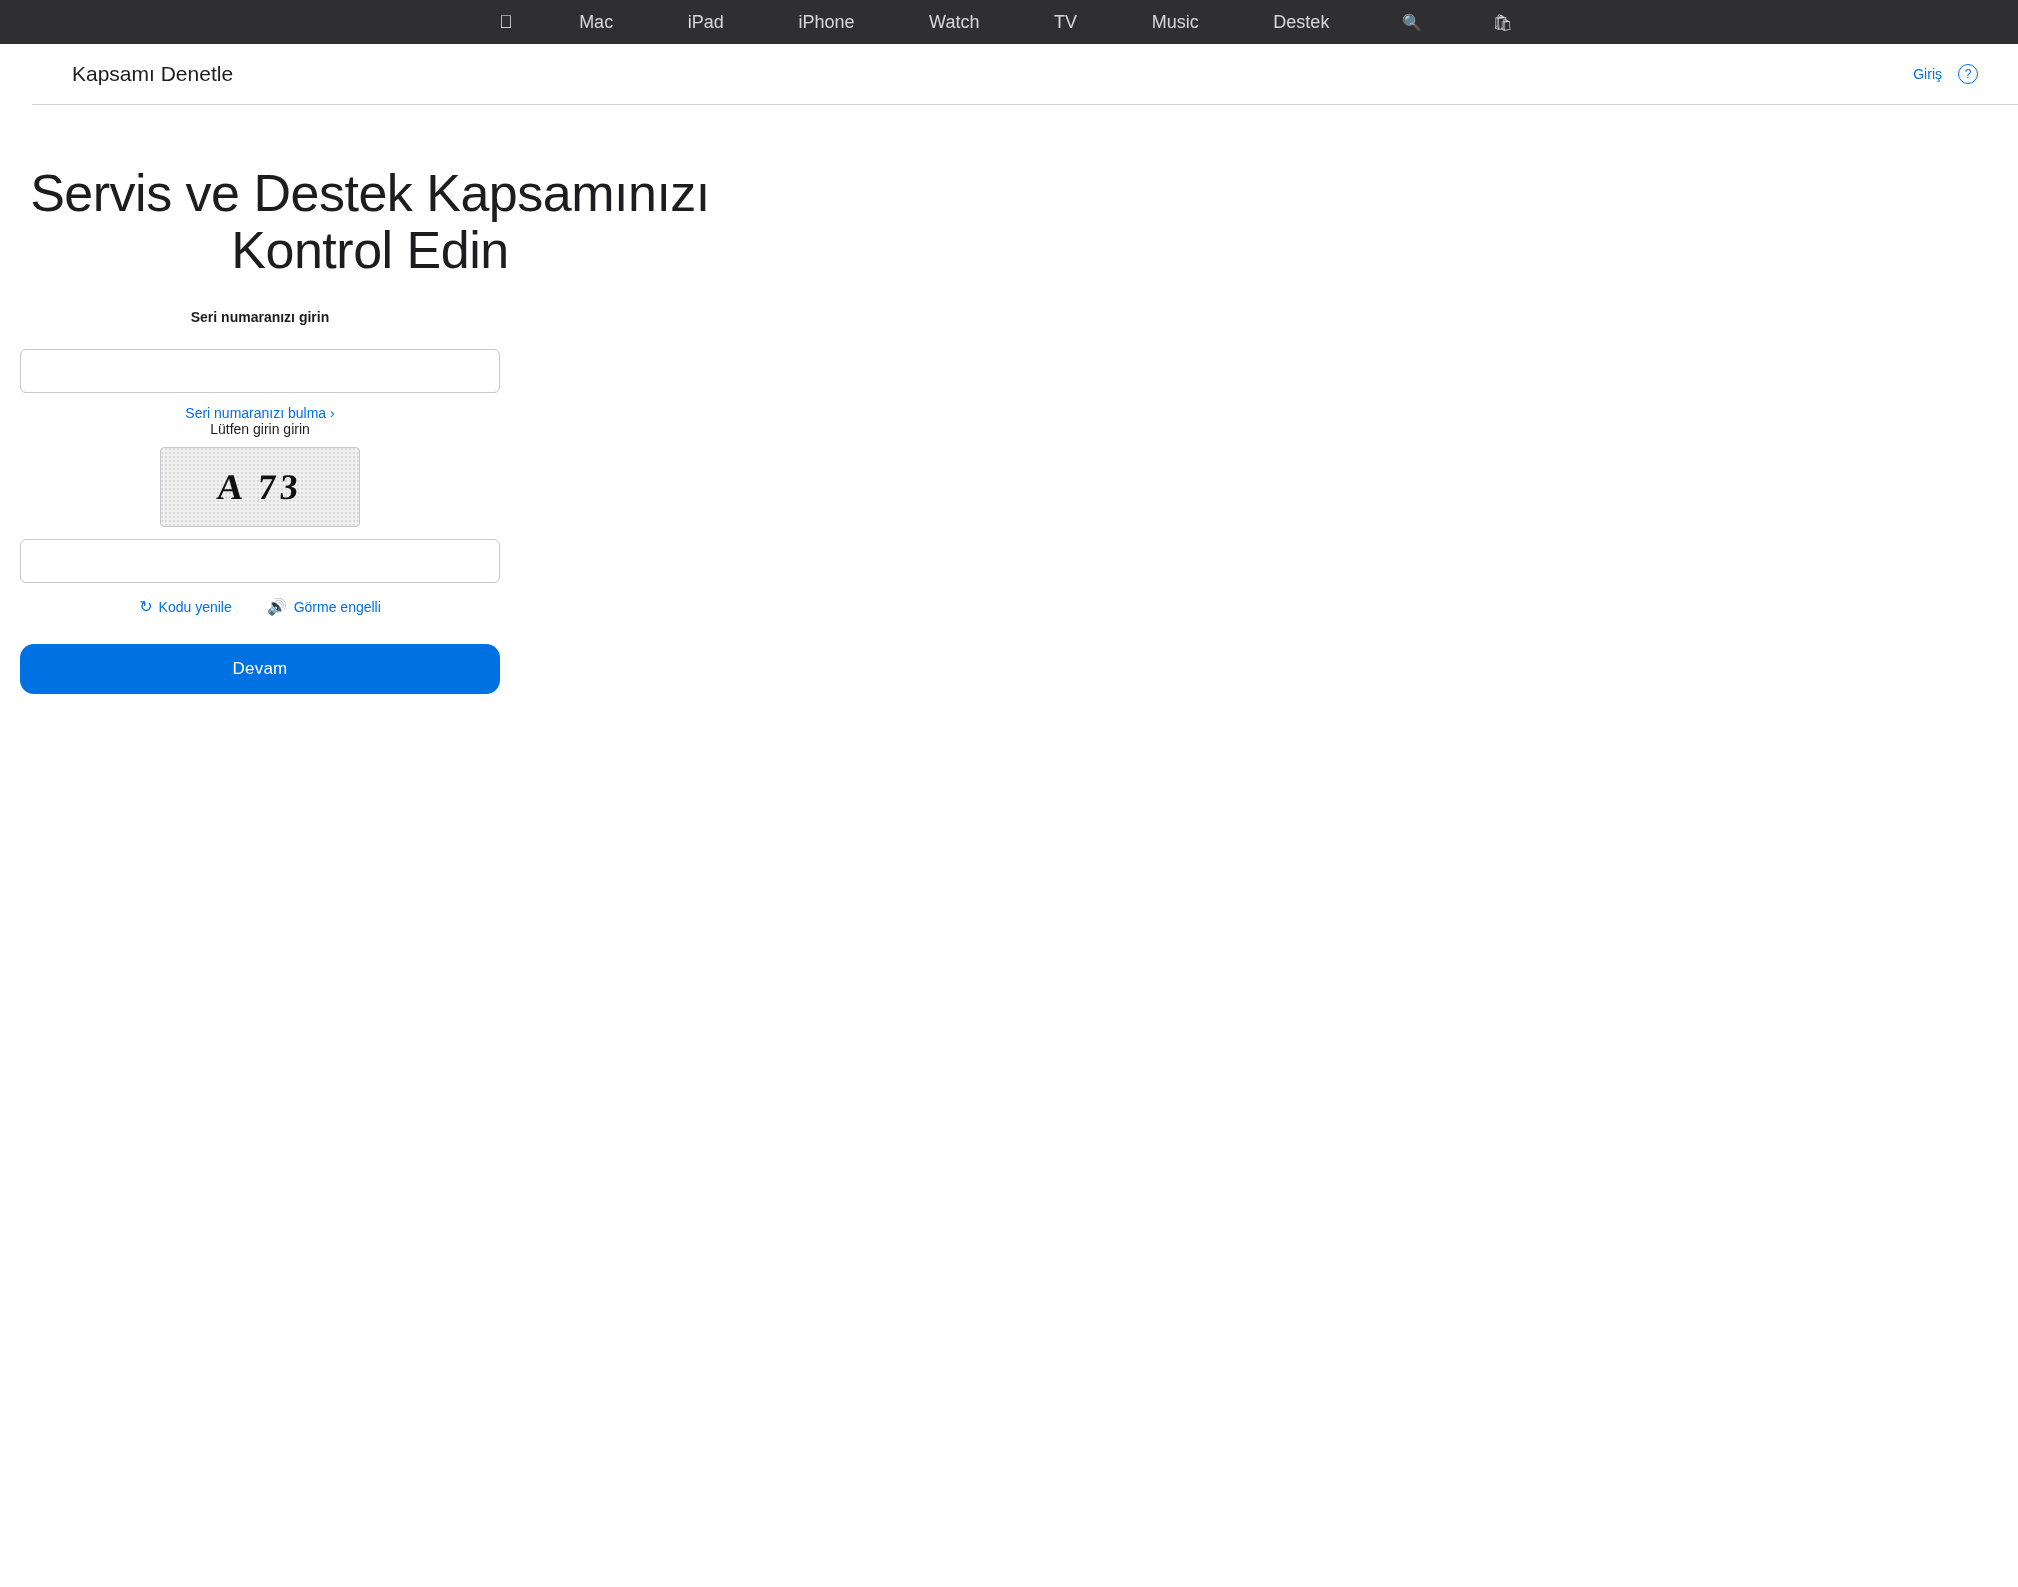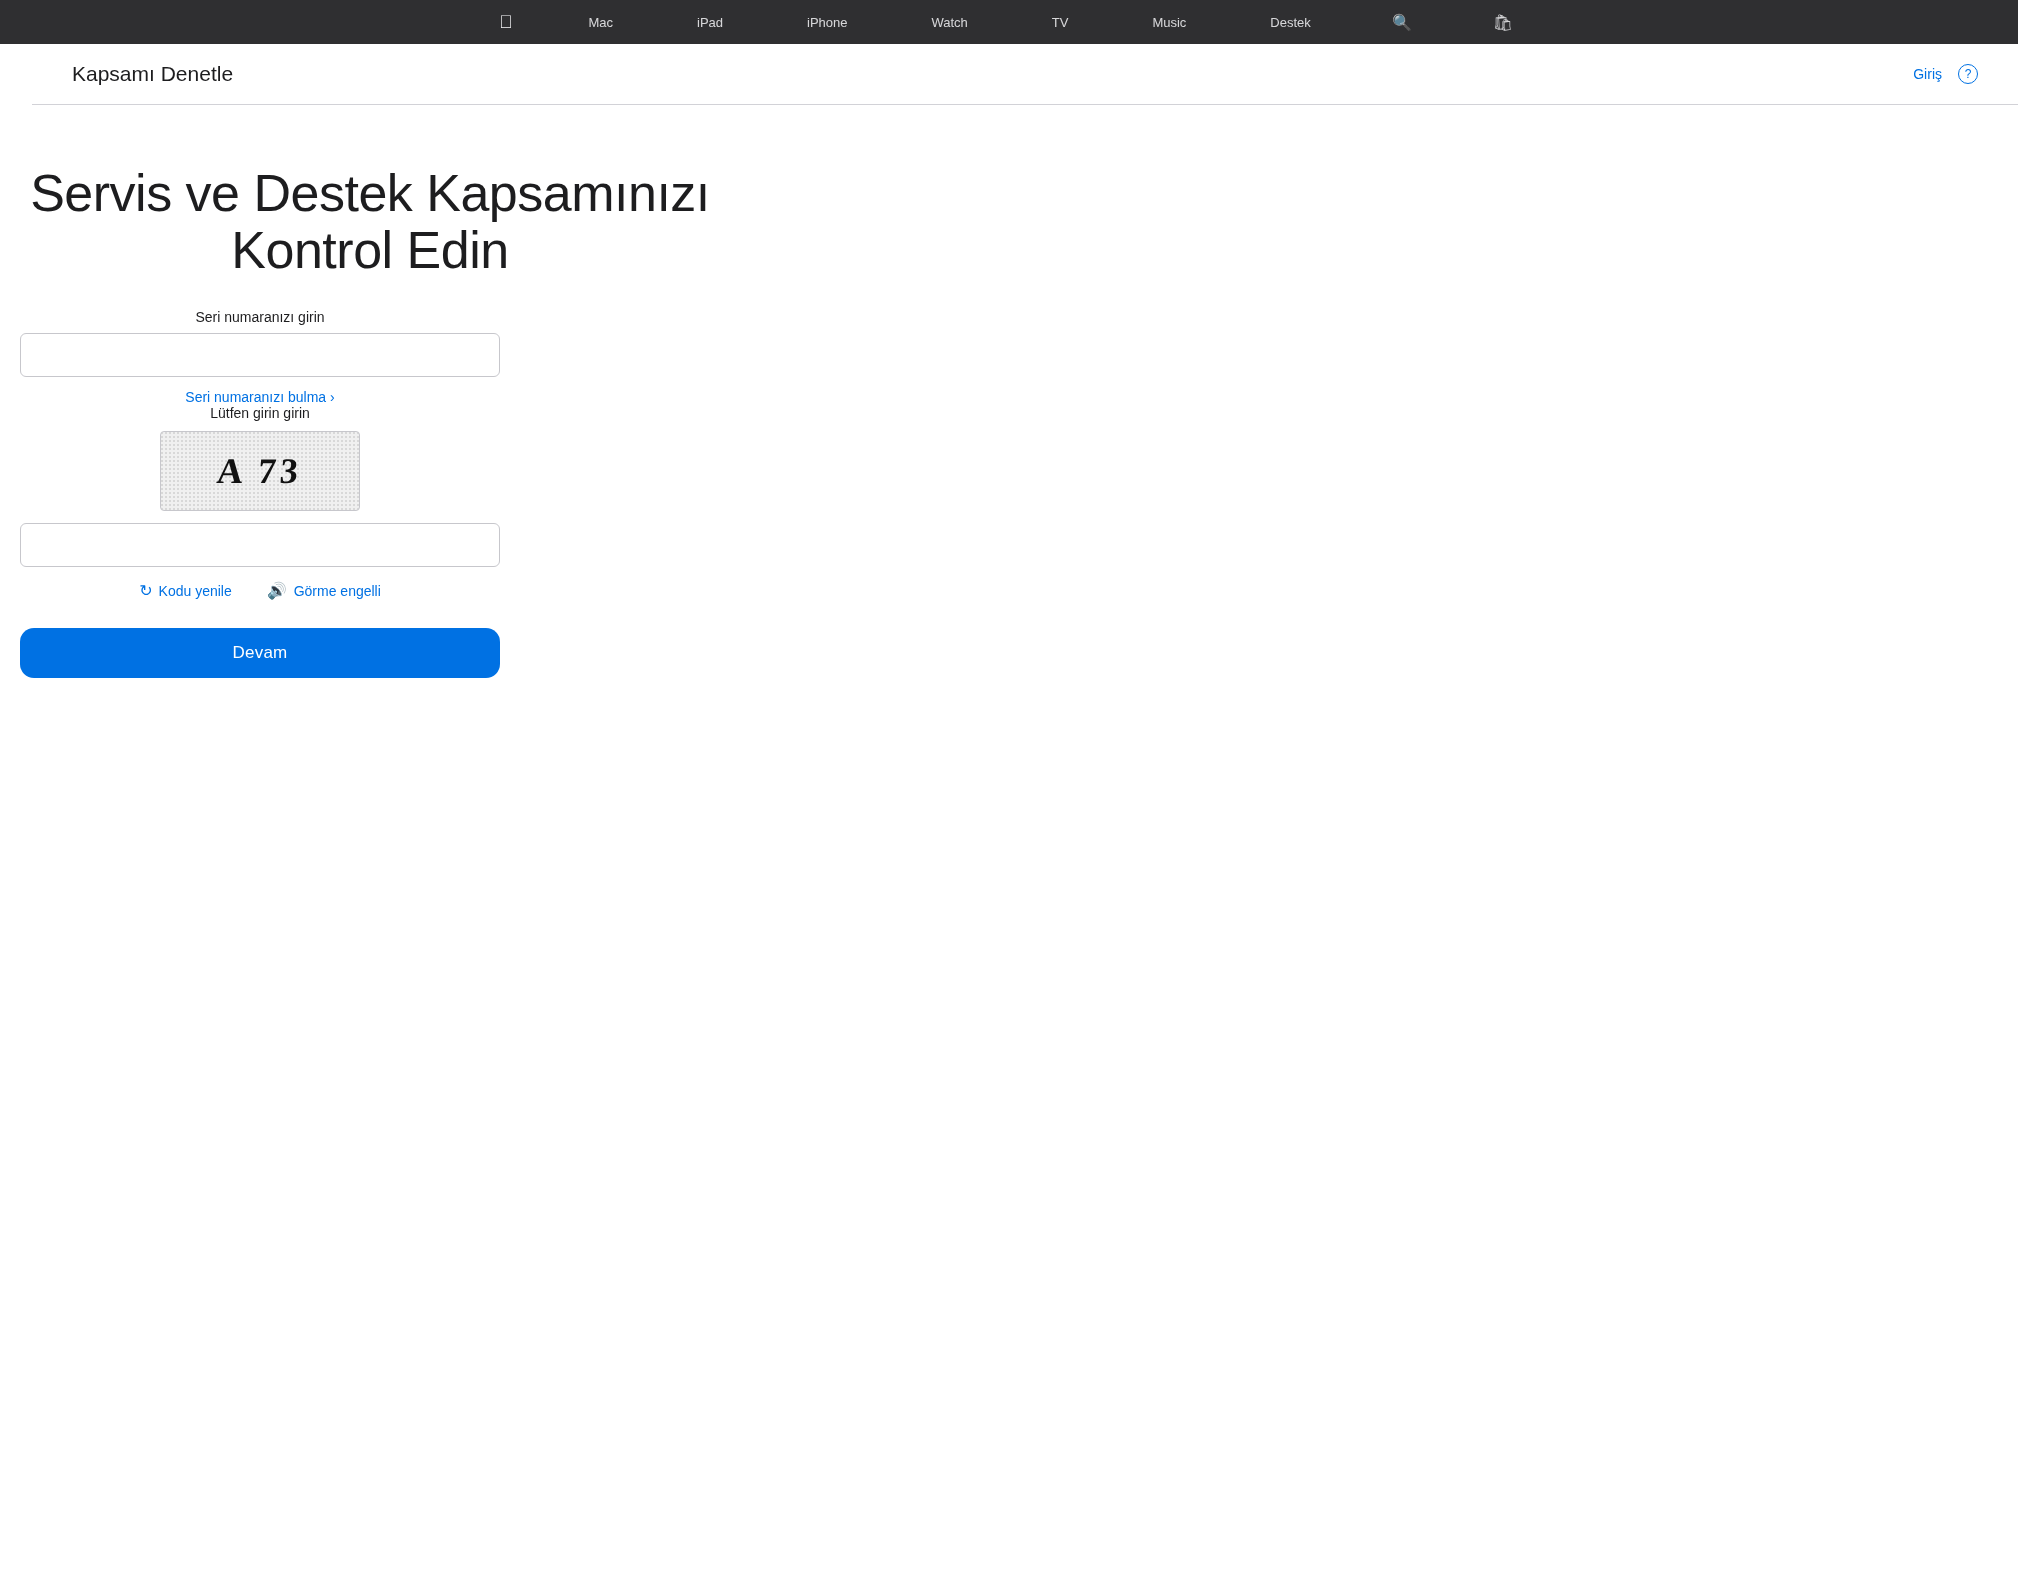--- a/index.html
+++ b/index.html
@@ -29,21 +29,21 @@
     .nav-inner {
       display: flex;
       align-items: center;
       width: 100%;
       max-width: 1020px;
       justify-content: space-between;
     }
 
     .nav-item {
       color: rgba(245,245,247,0.85);
-      font-size: 13px;
+      font-size: 18px;
       text-decoration: none;
       cursor: pointer;
       padding: 0 8px;
       white-space: nowrap;
     }
 
     .nav-apple {
       color: #f5f5f7;
       font-size: 18px;
       cursor: pointer;
@@ -131,22 +131,23 @@
       width: 100%;
       max-width: 480px;
       display: flex;
       flex-direction: column;
       align-items: center;
     }
 
     .field-label {
       font-size: 14px;
       color: #1d1d1f;
-      margin-bottom: 8px;
+      margin-bottom: 24px;
       text-align: center;
+      font-weight: bold;
     }
 
     .text-input {
       width: 100%;
       height: 44px;
       border: 1px solid #c7c7cc;
       border-radius: 6px;
       padding: 0 14px;
       font-size: 16px;
       color: #1d1d1f;

